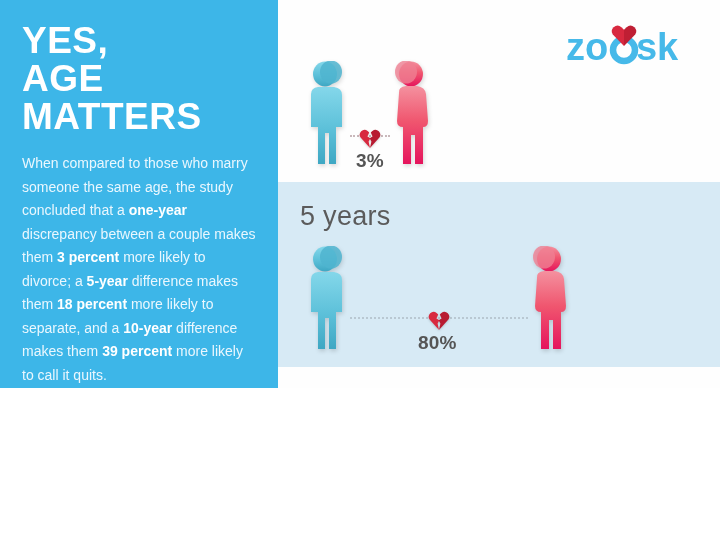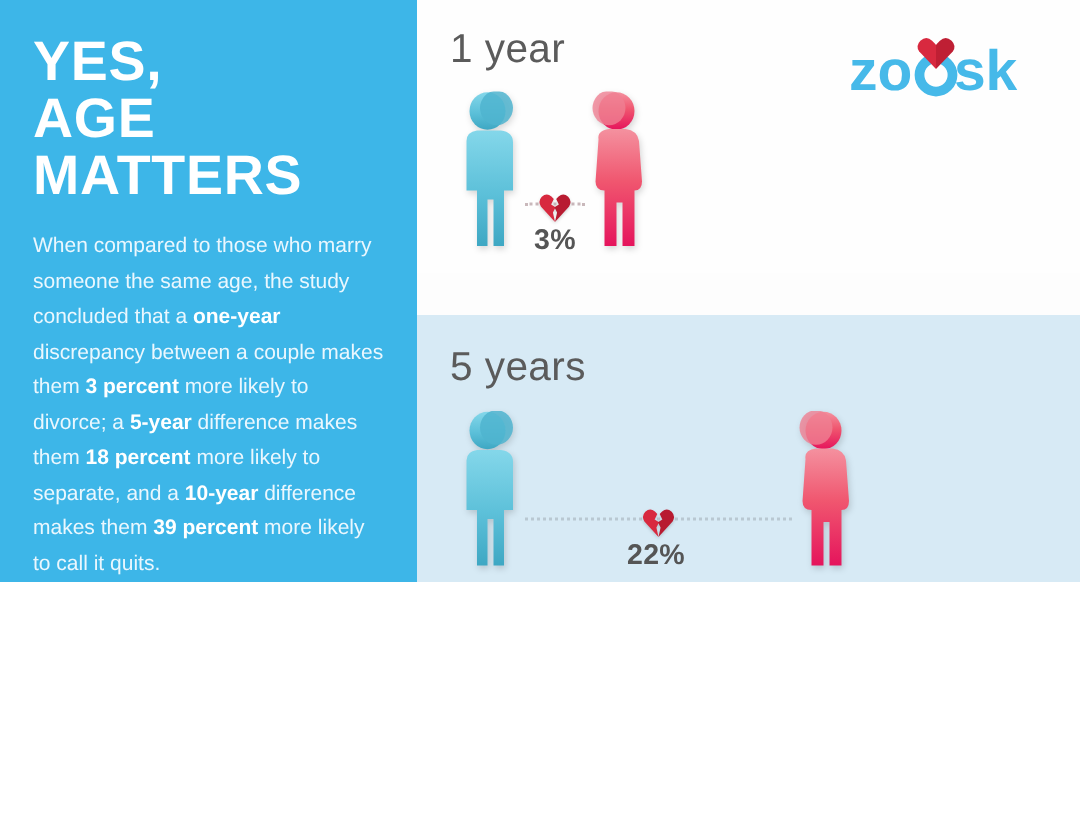--- a/index.html
+++ b/index.html
@@ -46,21 +46,21 @@
     position:absolute;left:278px;top:0;
     width:442px;height:550px;
   }
   .panel{
     position:relative;
     width:442px;
     box-sizing:border-box;
     overflow:hidden;
   }
   .panel-1{height:182px;background:#fefefe;}
-  .panel-2{height:185px;background:#d7eaf5;margin-top:28px;}
+  .panel-2{height:185px;background:#d7eaf5;}
   .panel-3{height:183px;background:#fefefe;}
 
   .panel-heading{
     position:absolute;
     left:22px;
     color:#5b5b5b;
     font-size:27px;
     line-height:28px;
     font-weight:normal;
     margin:0;
@@ -121,21 +121,20 @@
   <div class="left-panel">
     <h1 class="headline">YES,
 AGE
 MATTERS</h1>
     <p class="body-copy"><span>When compared to those who marry someone the same age, the study concluded that a </span><b>one-year</b><span> discrepancy between a couple makes them </span><b>3 percent</b><span> more likely to divorce; a </span><b>5-year</b><span> difference makes them </span><b>18 percent</b><span> more likely to separate, and a </span><b>10-year</b><span> difference makes them </span><b>39 percent</b><span> more likely to call it quits.</span></p>
   </div>
 
   <div class="right-stack">
 
     <div class="panel panel-1">
-      <h2 class="panel-heading">1 year</h2>
 
       <div class="figure fig-male">
         <svg viewBox="0 0 54 107" xmlns="http://www.w3.org/2000/svg">
           <defs>
             <linearGradient id="mg1" x1="0" y1="0" x2="0" y2="1">
               <stop offset="0%" stop-color="#84d7ea"></stop>
               <stop offset="55%" stop-color="#5cc0d9"></stop>
               <stop offset="100%" stop-color="#3ea7c3"></stop>
             </linearGradient>
           </defs>
@@ -215,21 +214,21 @@
 
       <div class="connector" style="left:72px;width:178px;bottom:46px;"></div>
 
       <div class="heart" style="left:150px;bottom:36px;">
         <svg viewBox="0 0 22 21" xmlns="http://www.w3.org/2000/svg">
           <path d="M11 20 L1.6 9.6 Q-0.6 6.2 2.2 3.2 Q5.4 0.2 8.6 3.0 L10.2 4.6 L8.4 8.4 L11.4 10.2 L9.6 13.6 L11 20 Z" fill="#d8293f"></path>
           <path d="M11 20 L20.4 9.6 Q22.6 6.2 19.8 3.2 Q16.6 0.2 13.4 3.0 L11.8 4.6 L13.6 8.4 L10.6 10.2 L12.4 13.6 L11 20 Z" fill="#b81b31"></path>
         </svg>
       </div>
 
-      <div class="pct" style="left:140px;bottom:13px;">22%</div>
+      <div class="pct" style="left:140px;bottom:13px;">80%</div>
     </div>
 
     <div class="panel panel-3">
       <h2 class="panel-heading">8 years</h2>
 
       <div class="figure fig-male">
         <svg viewBox="0 0 54 107" xmlns="http://www.w3.org/2000/svg">
           <defs>
             <linearGradient id="mg3" x1="0" y1="0" x2="0" y2="1">
               <stop offset="0%" stop-color="#84d7ea"></stop>

